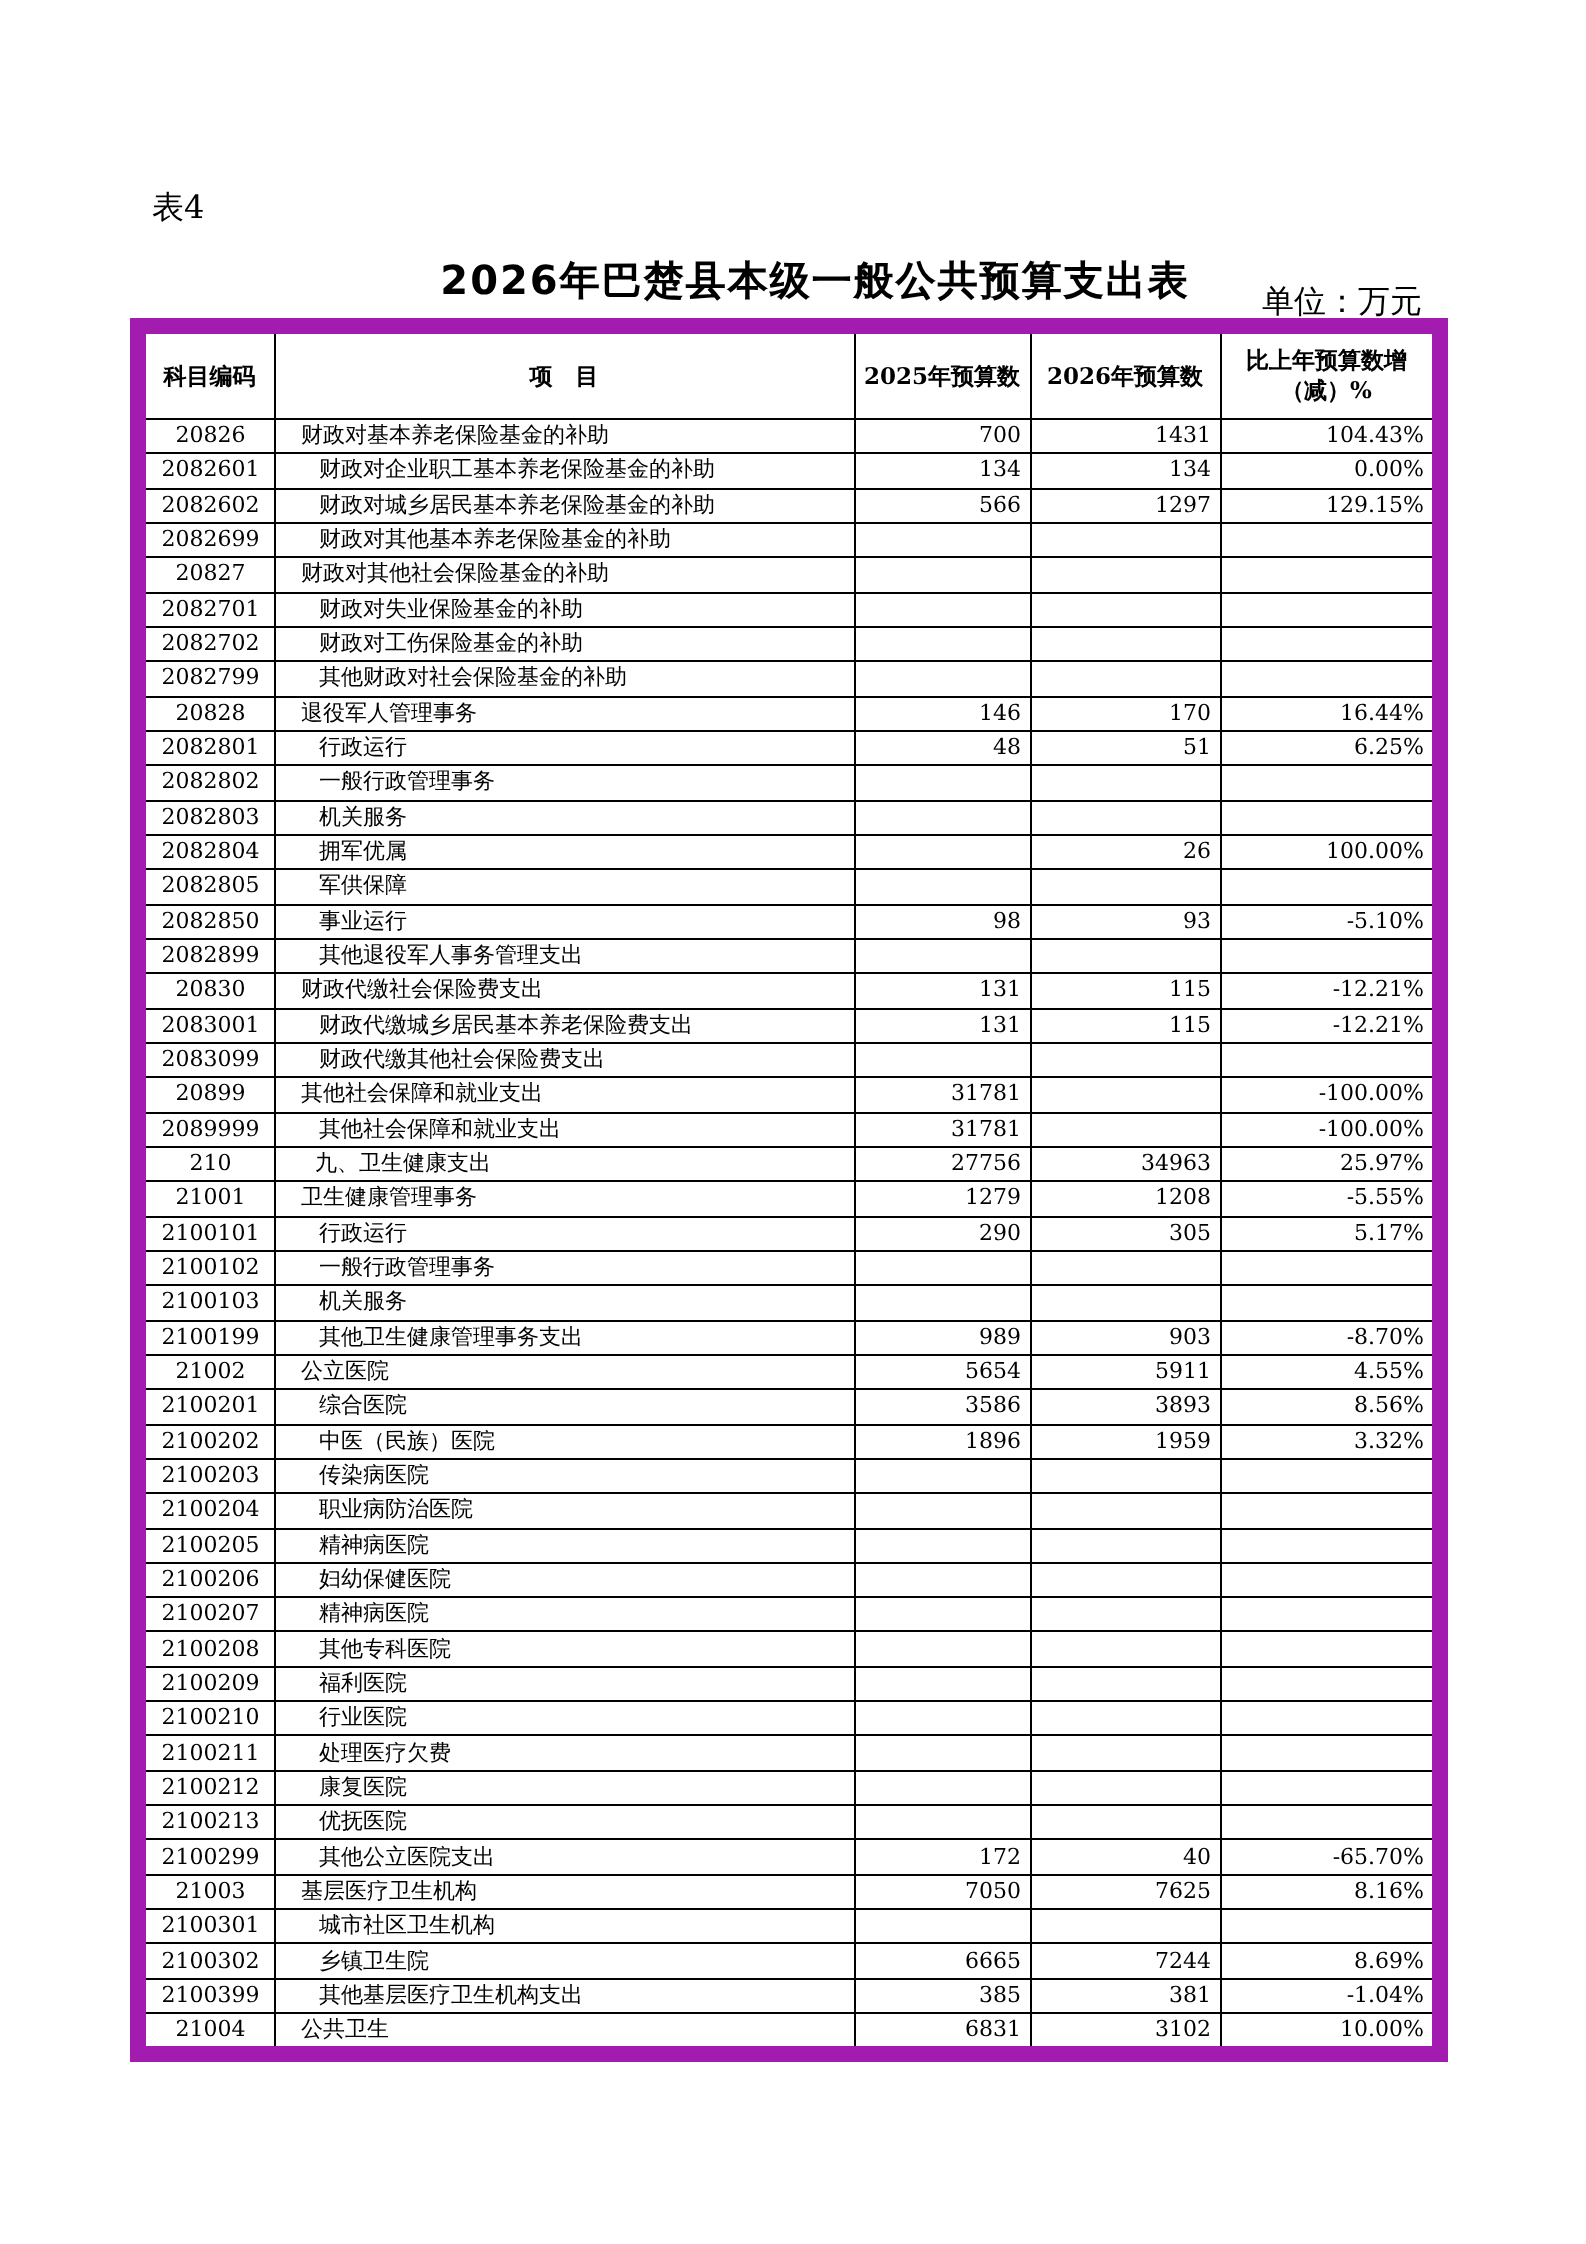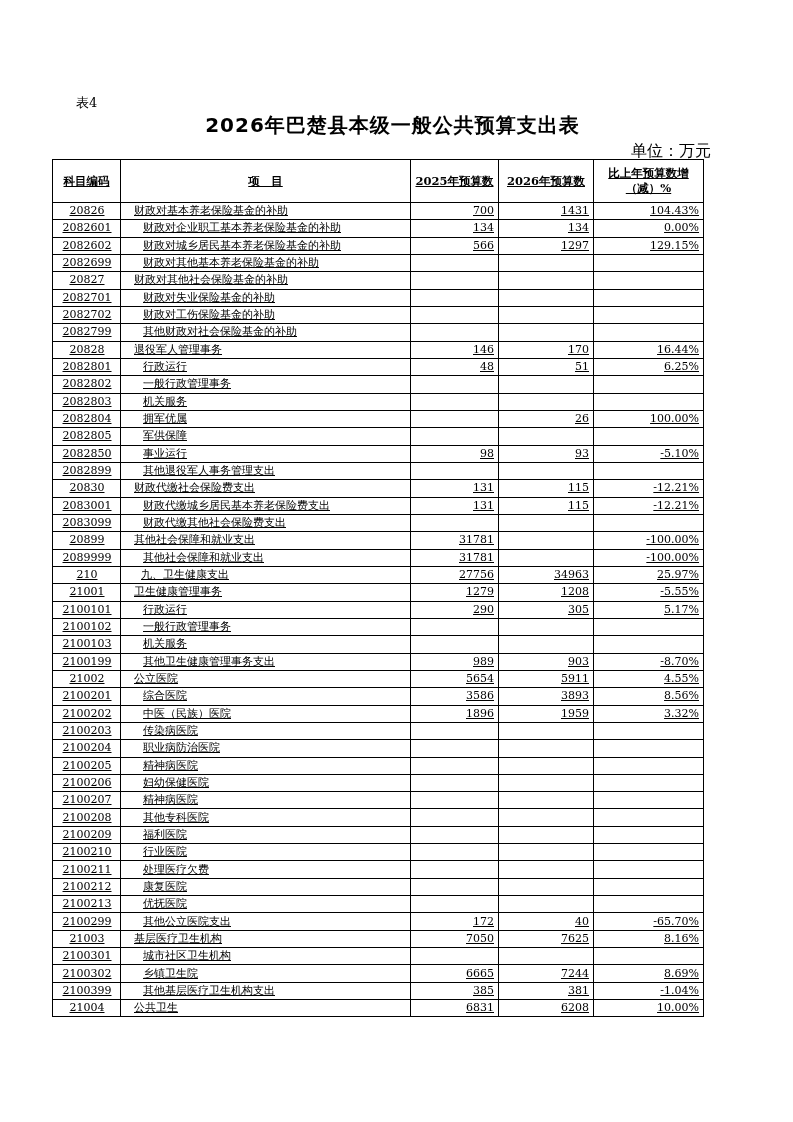--- a/index.html
+++ b/index.html
@@ -17,49 +17,48 @@
     position: relative;
     width: 793px;
     height: 1122px;
     background: #ffffff;
     overflow: hidden;
   }
   .table-label {
     position: absolute;
     left: 76px;
     top: 94px;
-    font-size: 13px;
+    font-size: 16px;
   }
   .page-title {
     position: absolute;
     left: 67px;
     top: 112px;
     width: 651px;
-    margin: 0;
+    margin: 15px;
     text-align: center;
     font-size: 20px;
     font-weight: bold;
     font-family: "DejaVu Sans", "Liberation Sans", sans-serif;
     letter-spacing: 1px;
   }
   .unit-note {
     position: absolute;
     top: 141px;
     right: 82px;
     font-size: 16px;
   }
   table.budget-table {
     position: absolute;
-    left: 52px;
+    left: 65px;
     top: 159px;
     width: 651px;
     border-collapse: collapse;
     table-layout: fixed;
-    border: 1px solid #a21caf;
-    text-decoration: underline;
+    border: 8px solid #a21caf;
   }
   .budget-table th,
   .budget-table td {
     border: 1px solid #000000;
     overflow: hidden;
     white-space: nowrap;
     font-size: 11px;
     padding: 0;
   }
   .budget-table thead th {
@@ -447,19 +446,19 @@
           <td class="code">2100399</td>
           <td class="item ind-2">其他基层医疗卫生机构支出</td>
           <td class="num">385</td>
           <td class="num">381</td>
           <td class="num">-1.04%</td>
         </tr>
         <tr>
           <td class="code">21004</td>
           <td class="item ind-1">公共卫生</td>
           <td class="num">6831</td>
-          <td class="num">6208</td>
+          <td class="num">3102</td>
           <td class="num">10.00%</td>
         </tr>
       </tbody>
   </table>
 
 </div>
 
 </body></html>

